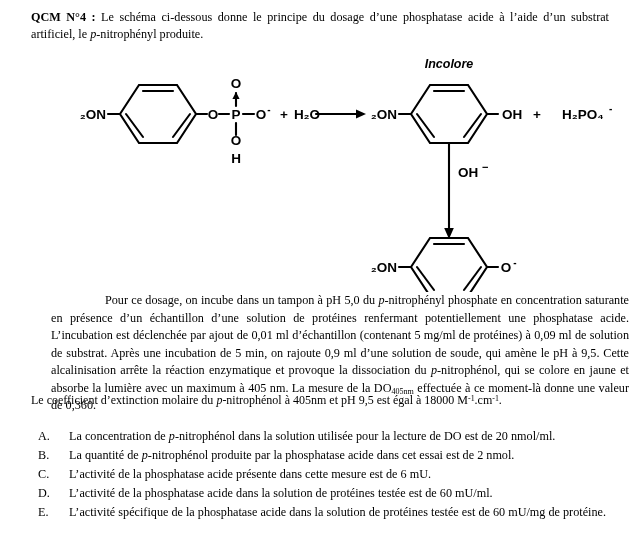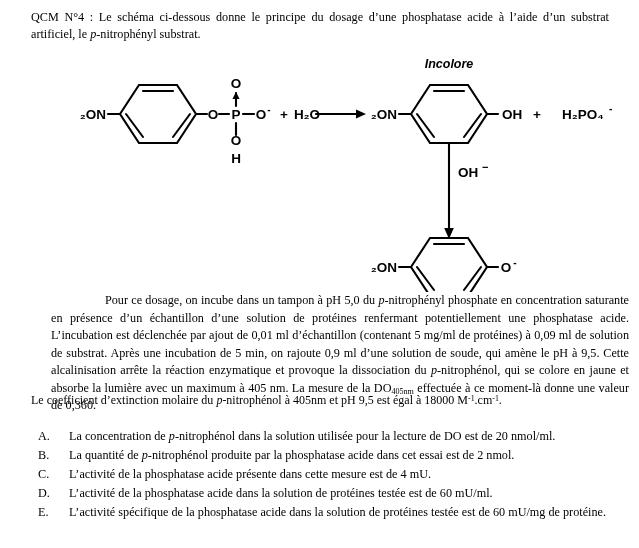--- a/index.html
+++ b/index.html
@@ -26,21 +26,21 @@
   
   .intro {
     position: absolute;
     left: 31px;
     top: 9px;
     width: 578px;
     font-size: 12.2px;
     line-height: 1.42;
     text-align: justify;
   }
-  .intro b { font-weight: normal; }
+  .intro b { font-weight: bold; }
   .ital { font-style: italic; }
 
   .body-par {
     position: absolute;
     left: 31px;
     top: 292px;
     width: 578px;
     font-size: 12.2px;
     line-height: 1.44;
     text-align: justify;
@@ -94,21 +94,21 @@
     height: 246px;
   }
   .scheme svg { display: block; }
 </style>
 </head>
 <body>
 
 <div class="page">
 
   <div class="intro">
-    <b>QCM N°4</b><b> : </b><span>Le schéma ci-dessous donne le principe du dosage d’une phosphatase acide à l’aide d’un substrat artificiel, le </span><span class="ital">p</span><span>-nitrophényl substrat.</span>
+    <b>QCM N°4</b><b> : </b><span>Le schéma ci-dessous donne le principe du dosage d’une phosphatase acide à l’aide d’un substrat artificiel, le </span><span class="ital">p</span><span>-nitrophényl produite.</span>
   </div>
 
   <div class="scheme">
     <svg width="639" height="246" viewBox="0 0 639 246" xmlns="http://www.w3.org/2000/svg">
       <g fill="none" stroke="#000000" stroke-width="2.1" stroke-linecap="round">
 
         <polygon points="120,68 139,39 177,39 196,68 177,97 139,97" stroke="#000000" stroke-width="2.1" fill="none"></polygon>
 
         <line x1="143" y1="45" x2="173" y2="45"></line>
         <line x1="126" y1="68" x2="143" y2="91"></line>
@@ -203,21 +203,21 @@
     <div class="opt-row">
       <span class="opt-letter">A.</span>
       <span class="opt-text">La concentration de <span class="ital">p</span>-nitrophénol dans la solution utilisée pour la lecture de DO est de 20 nmol/ml.</span>
     </div>
     <div class="opt-row">
       <span class="opt-letter">B.</span>
       <span class="opt-text">La quantité de <span class="ital">p</span>-nitrophénol produite par la phosphatase acide dans cet essai est de 2 nmol.</span>
     </div>
     <div class="opt-row">
       <span class="opt-letter">C.</span>
-      <span class="opt-text">L’activité de la phosphatase acide présente dans cette mesure est de 4 mU.</span>
+      <span class="opt-text">L’activité de la phosphatase acide présente dans cette mesure est de 6 mU.</span>
     </div>
     <div class="opt-row">
       <span class="opt-letter">D.</span>
       <span class="opt-text">L’activité de la phosphatase acide dans la solution de protéines testée est de 60 mU/ml.</span>
     </div>
     <div class="opt-row">
       <span class="opt-letter">E.</span>
       <span class="opt-text">L’activité spécifique de la phosphatase acide dans la solution de protéines testée est de 60 mU/mg de protéine.</span>
     </div>
   </div>

